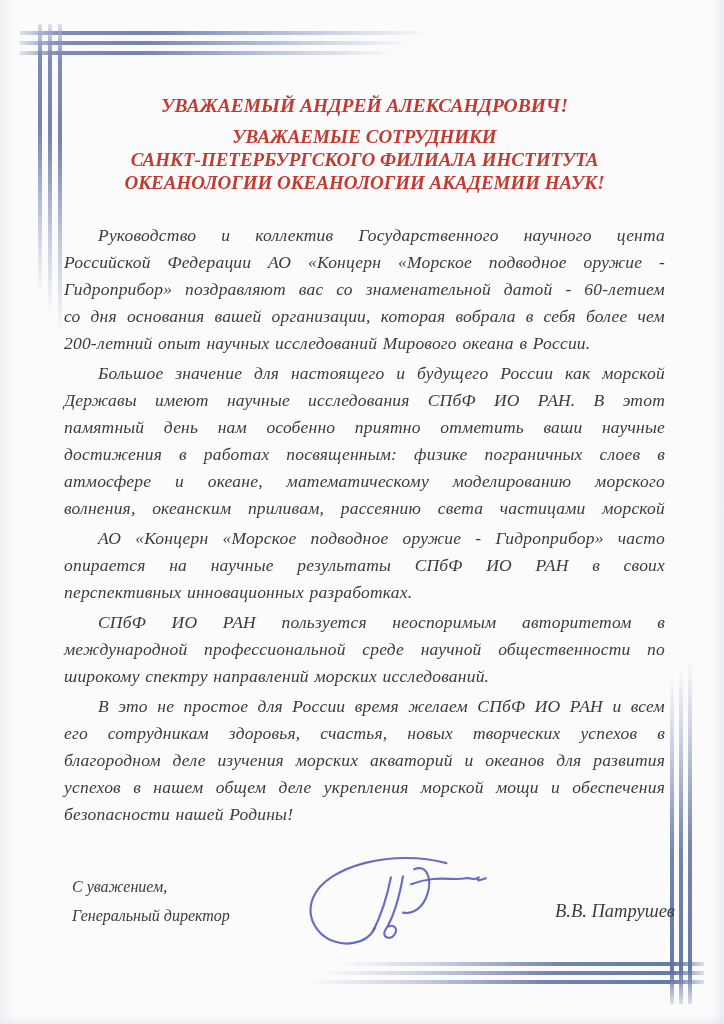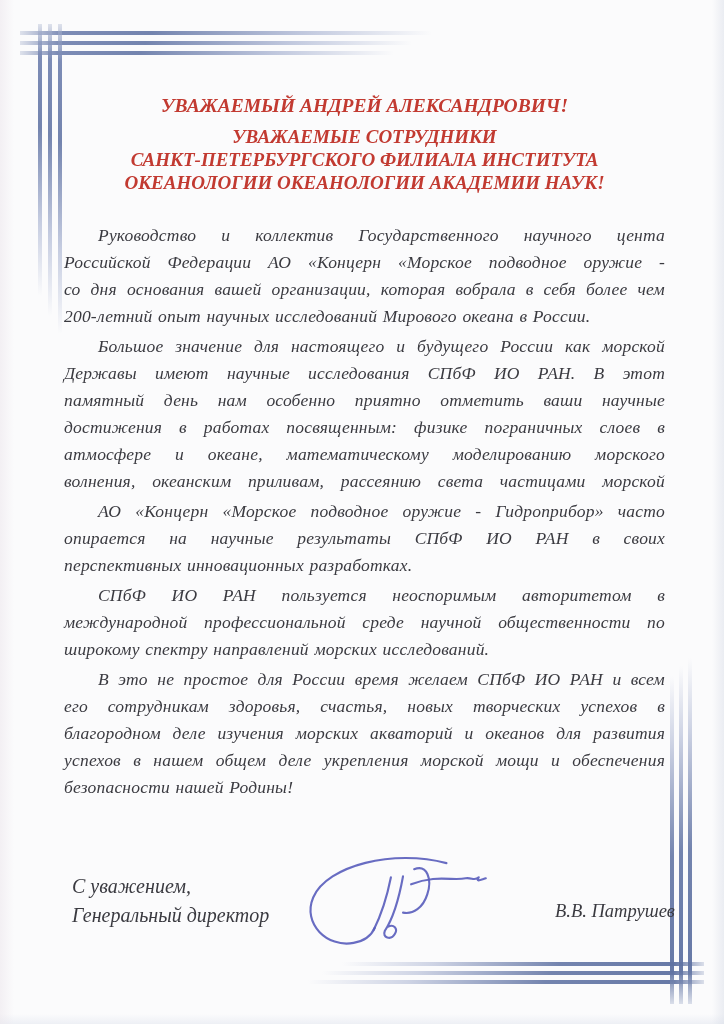--- a/index.html
+++ b/index.html
@@ -62,21 +62,21 @@
     font-style:italic;font-size:17.5px;line-height:27px;
     color:var(--text,#3a3a40);letter-spacing:.2px;word-spacing:1px;
     text-align:justify;text-align-last:justify;
   }
   .ln.first{text-indent:34px;}
   .ln.last{text-align-last:left;}
 
   
   .signoff{
     position:absolute;left:72px;top:872px;
-    font-style:italic;font-size:20px;line-height:29px;color:var(--text,#3a3a40);
+    font-style:italic;font-size:16px;line-height:29px;color:var(--text,#3a3a40);
   }
   .signoff-name{
     position:absolute;left:555px;top:901px;
     font-style:italic;font-size:18.5px;color:var(--text,#3a3a40);
   }
   .signature-svg{position:absolute;left:293px;top:849px;width:212px;height:106px;}
   .signature-svg path{
     fill:none;stroke:var(--ink,#5b60bd);stroke-width:2.1;
     stroke-linecap:round;stroke-linejoin:round;opacity:.92;
   }
@@ -109,20 +109,21 @@
     <div class="salutation">
       <div class="sal-line sal-first">УВАЖАЕМЫЙ АНДРЕЙ АЛЕКСАНДРОВИЧ!</div>
       <div class="sal-line">УВАЖАЕМЫЕ СОТРУДНИКИ</div>
       <div class="sal-line">САНКТ-ПЕТЕРБУРГСКОГО ФИЛИАЛА ИНСТИТУТА</div>
       <div class="sal-line">ОКЕАНОЛОГИИ ОКЕАНОЛОГИИ АКАДЕМИИ НАУК!</div>
     </div>
 
     <div class="para">
       <div class="ln first">Руководство и коллектив Государственного научного цента</div>
       <div class="ln">Российской Федерации АО «Концерн «Морское подводное оружие -</div>
+      <div class="ln">Гидроприбор» поздравляют вас со знаменательной датой - 60-летием</div>
       <div class="ln">со дня основания вашей  организации, которая вобрала в себя более чем</div>
       <div class="ln last">200-летний опыт научных исследований Мирового океана в России.</div>
     </div>
 
     <div class="para">
       <div class="ln first">Большое значение для настоящего и будущего России как морской</div>
       <div class="ln">Державы имеют научные исследования СПбФ ИО РАН. В этот</div>
       <div class="ln">памятный день нам особенно приятно отметить ваши научные</div>
       <div class="ln">достижения в работах посвященным: физике пограничных слоев в</div>
       <div class="ln">атмосфере и океане, математическому моделированию морского</div>

